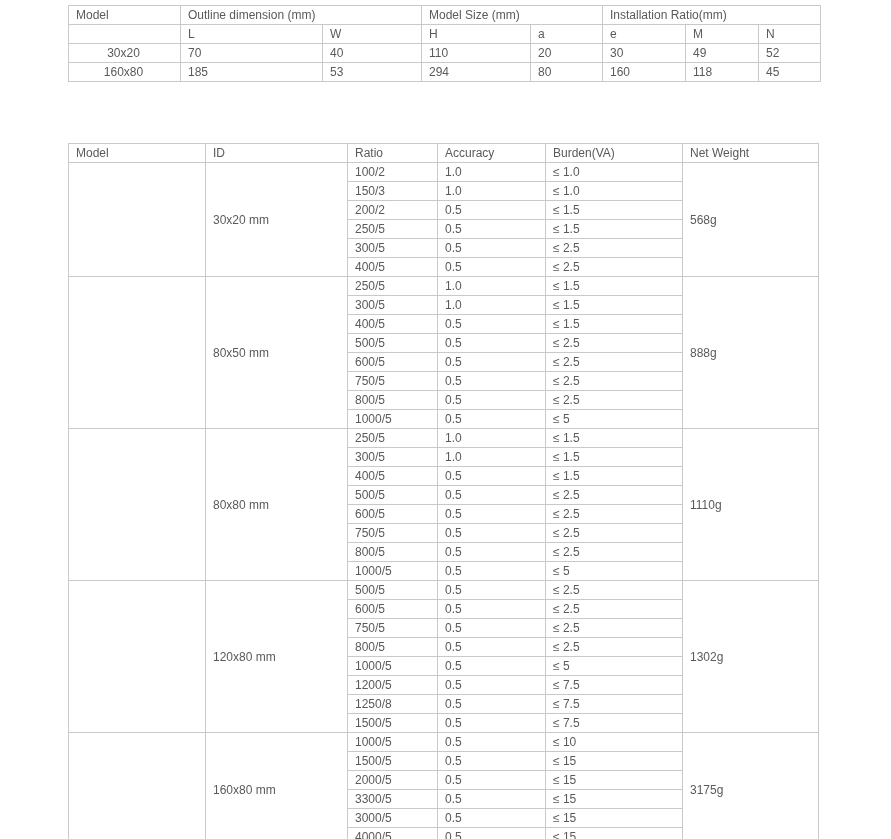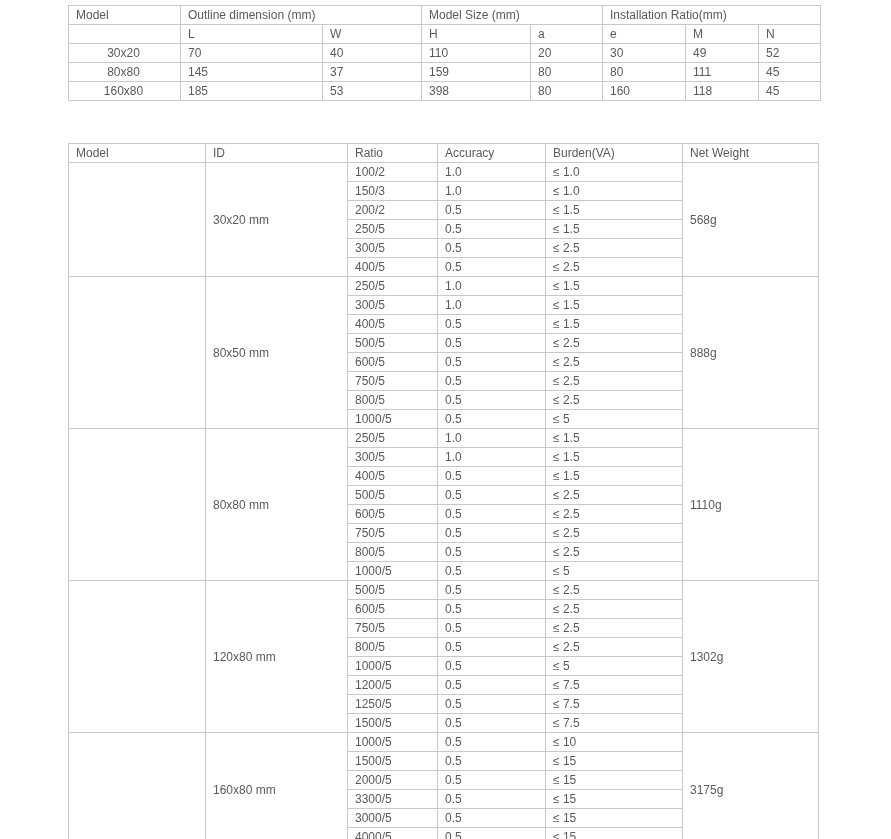--- a/index.html
+++ b/index.html
@@ -89,34 +89,24 @@
           <td class="center">30x20</td>
           <td>70</td>
           <td>40</td>
           <td>110</td>
           <td>20</td>
           <td>30</td>
           <td>49</td>
           <td>52</td>
         </tr>
         <tr>
-          <td class="center">80x80</td>
-          <td>145</td>
-          <td>37</td>
-          <td>159</td>
-          <td>80</td>
-          <td>80</td>
-          <td>111</td>
-          <td>45</td>
-        </tr>
-        <tr>
           <td class="center">160x80</td>
           <td>185</td>
           <td>53</td>
-          <td>398</td>
+          <td>294</td>
           <td>80</td>
           <td>160</td>
           <td>118</td>
           <td>45</td>
         </tr>
       </tbody>
   </table>
 
   <table id="spec-table">
     <colgroup>
@@ -282,21 +272,21 @@
           <td>1000/5</td>
           <td>0.5</td>
           <td>≤ 5</td>
         </tr>
         <tr>
           <td>1200/5</td>
           <td>0.5</td>
           <td>≤ 7.5</td>
         </tr>
         <tr>
-          <td>1250/5</td>
+          <td>1250/8</td>
           <td>0.5</td>
           <td>≤ 7.5</td>
         </tr>
         <tr>
           <td>1500/5</td>
           <td>0.5</td>
           <td>≤ 7.5</td>
         </tr>
         <tr>
           <td rowspan="6"></td>

